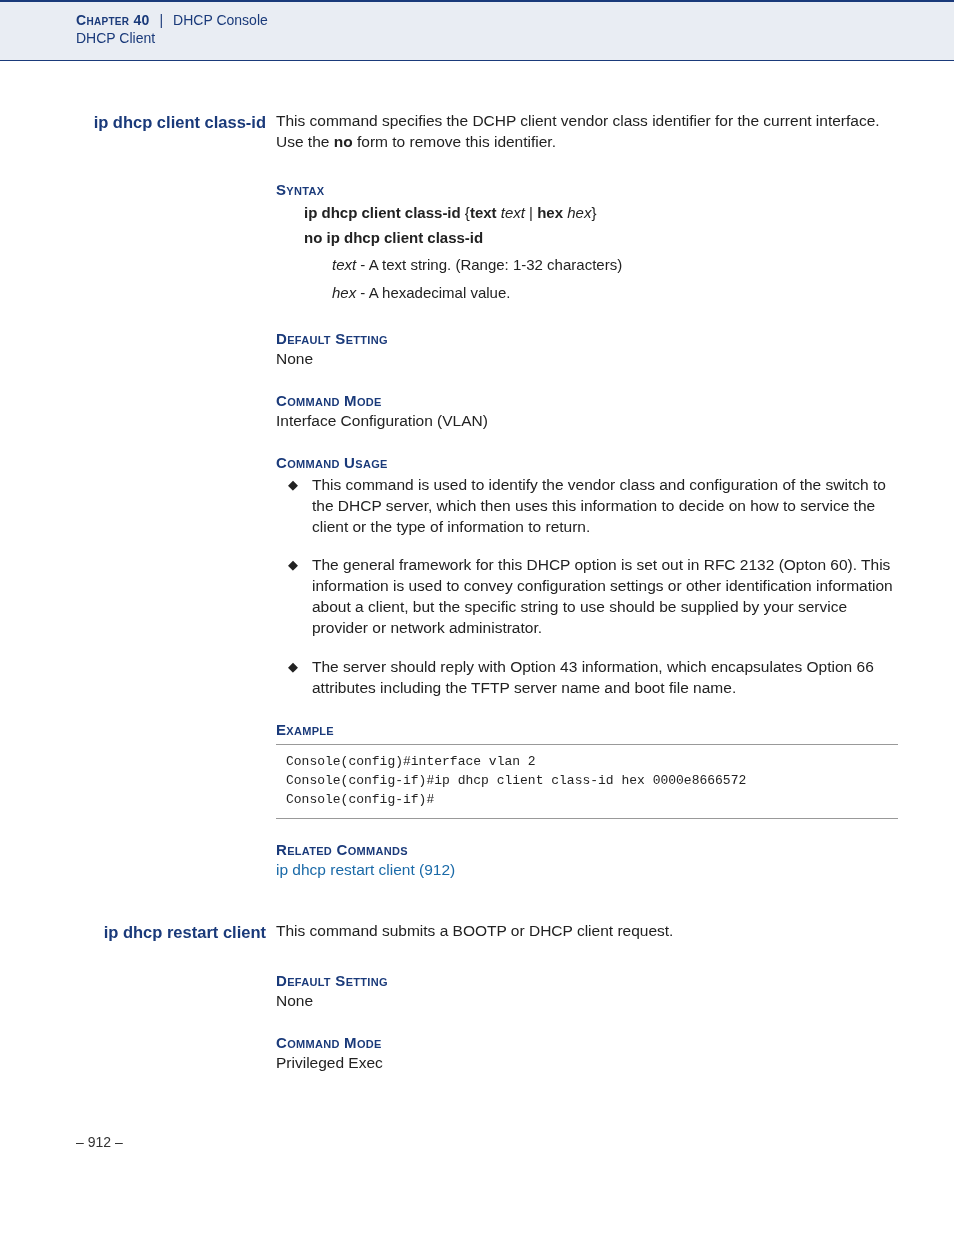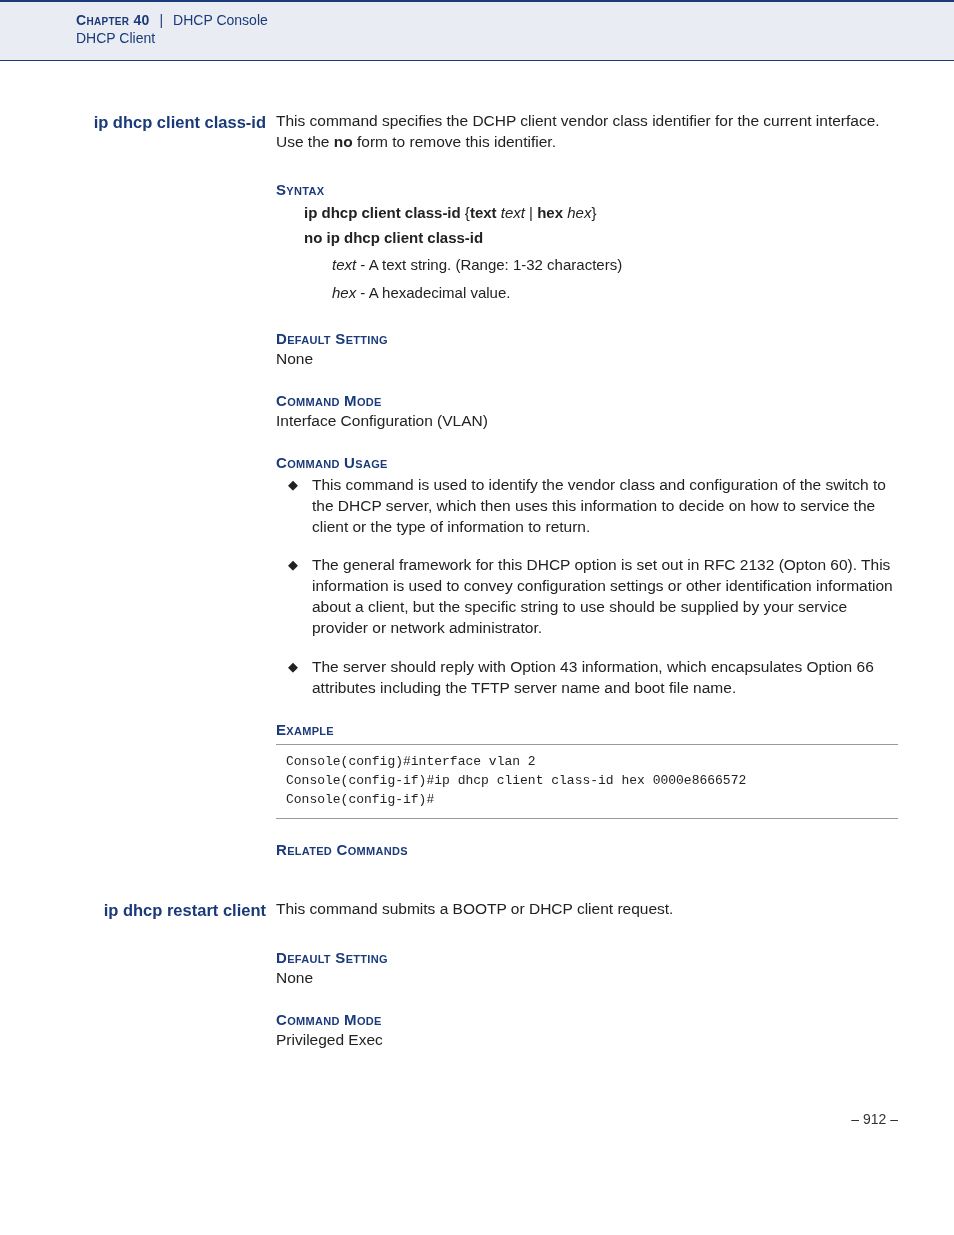--- a/index.html
+++ b/index.html
@@ -112,21 +112,21 @@
     font-size: 13px;
     line-height: 1.45;
     white-space: pre;
     margin-top: 6px;
     position: relative;
   }
   .link {
     color: #1a6aa8;
   }
   .pagenum {
-    text-align: right;
+    text-align: left;
     font-size: 14px;
     color: #333;
     margin-top: 60px;
     padding-bottom: 30px;
   }
 </style>
 </head>
 <body>
 
 <div class="header-band">
@@ -182,20 +182,21 @@
 
   <div class="section">
     <div class="sec-title">Example</div>
     <div class="code-box">Console(config)#interface vlan 2
 Console(config-if)#ip dhcp client class-id hex 0000e8666572
 Console(config-if)#</div>
   </div>
 
   <div class="section">
     <div class="sec-title">Related Commands</div>
+    <div class="body-text link">ip dhcp restart client (912)</div>
   </div>
 
   <div class="cmd-block" style="margin-top:41px;">
     <div class="cmd-name">ip dhcp restart client</div>
     <div class="cmd-desc">This command submits a BOOTP or DHCP client request.</div>
   </div>
 
   <div class="section">
     <div class="sec-title">Default Setting</div>
     <div class="body-text">None</div>

